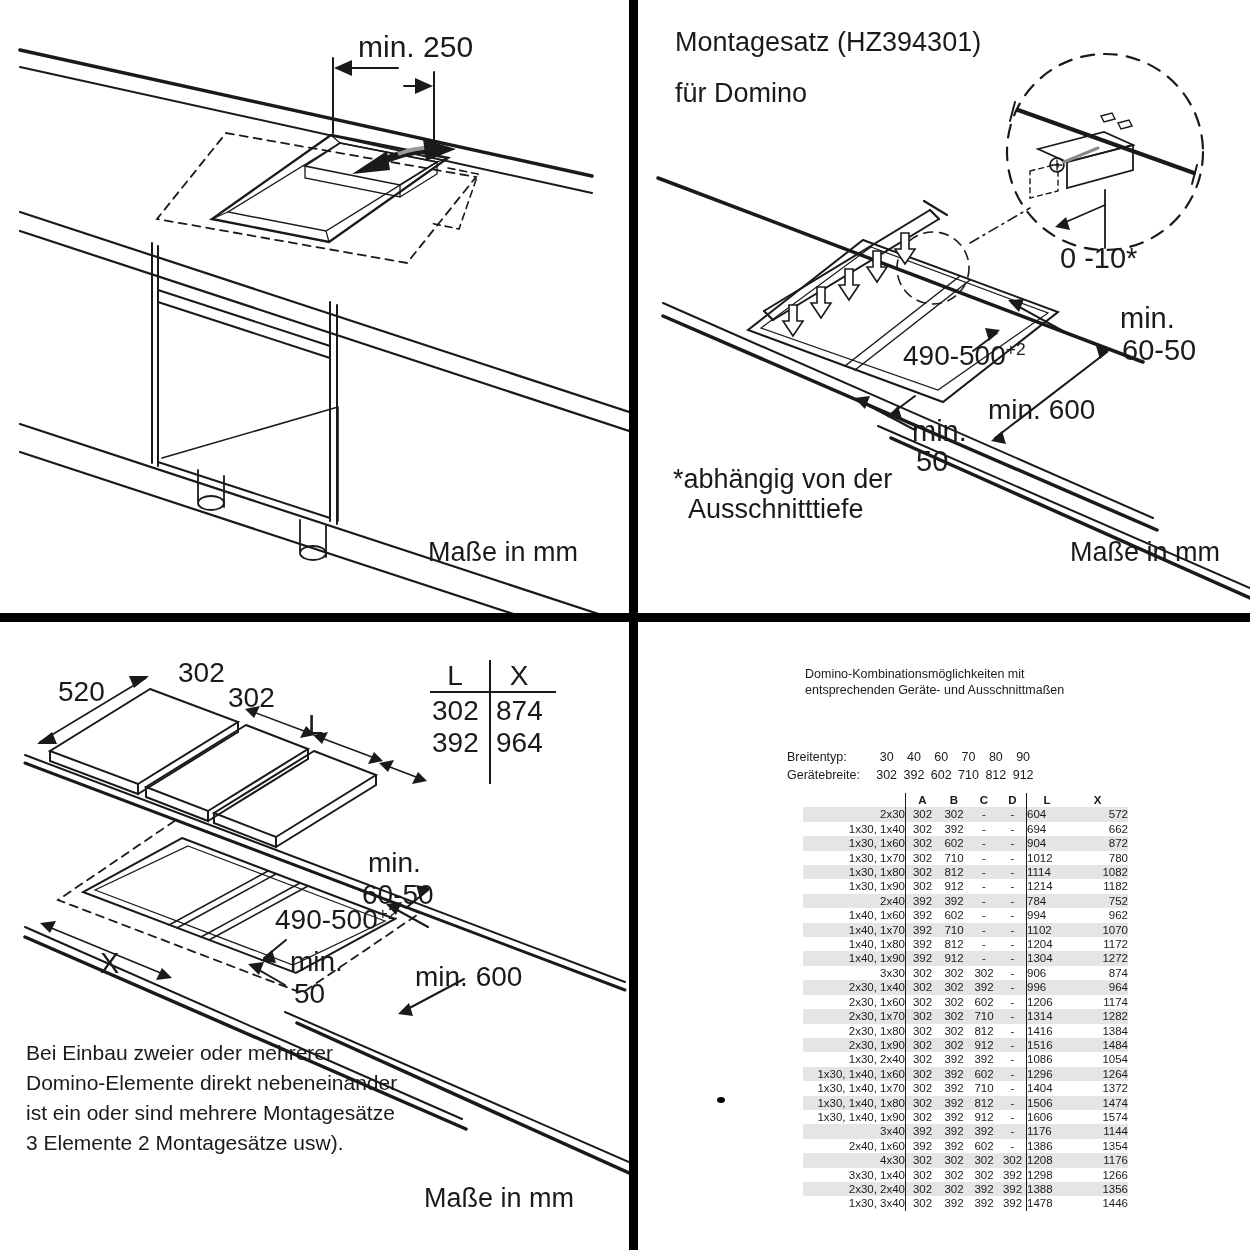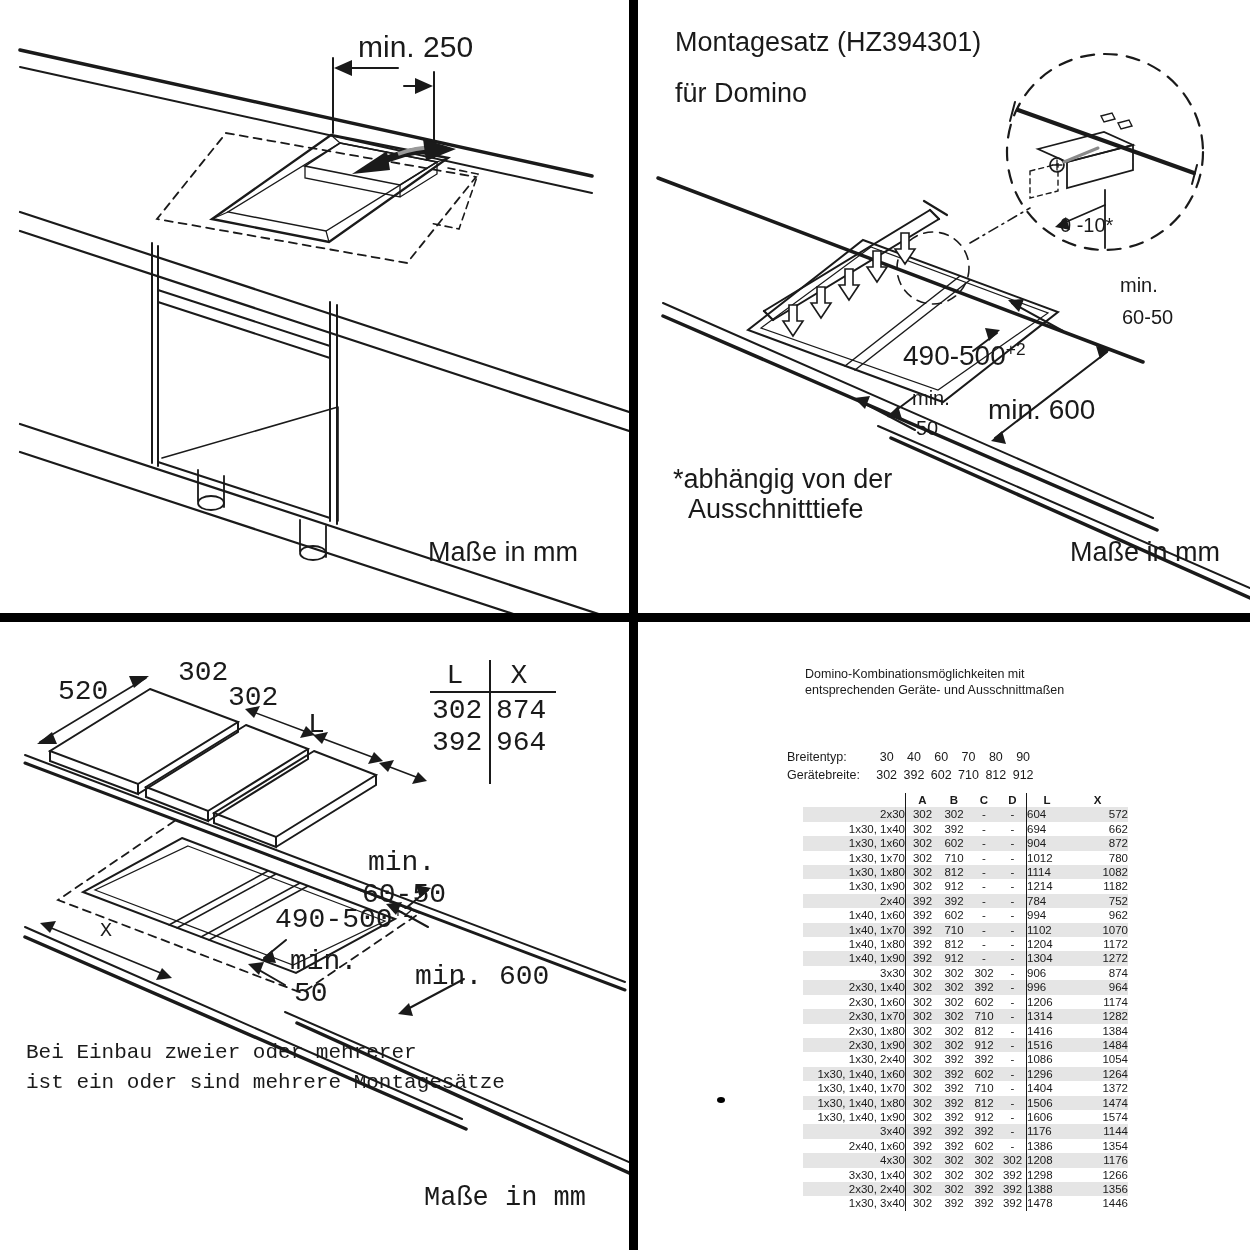--- a/index.html
+++ b/index.html
@@ -1,27 +1,27 @@
 <!DOCTYPE html>
 <html><head>
 <meta charset="utf-8">
 <style>
   html,body{margin:0;padding:0;background:#fff;}
   .page{position:relative;width:1250px;height:1250px;background:#fff;overflow:hidden;
         font-family:"Liberation Sans", sans-serif;color:#1a1a1a;}
   .quad{position:absolute;overflow:hidden;}
   #q-tl{left:0;top:0;width:629px;height:613px;}
   #q-tr{left:638px;top:0;width:612px;height:613px;}
-  #q-bl{left:0;top:622px;width:629px;height:628px;font-family:Liberation Mono, monospace;}
+  #q-bl{left:0;top:622px;width:629px;height:628px;}
   #q-br{left:638px;top:622px;width:640px;height:628px;}
   .divider-v{position:absolute;left:629px;top:0;width:9px;height:1250px;background:#000;}
   .divider-h{position:absolute;left:0;top:613px;width:1250px;height:9px;background:#000;}
   svg{position:absolute;left:0;top:0;}
   .lbl{position:absolute;white-space:nowrap;color:#1a1a1a;line-height:1.05;}
-  .fs30{font-size:30px;} .fs29{font-size:20px;} .fs28{font-size:28px;} .fs27{font-size:27px;}
+  .fs30{font-size:30px;} .fs29{font-size:29px;margin-top:28px;} .fs28{font-size:28px;} .fs27{font-size:27px;}
   sup{font-size:0.62em;vertical-align:super;}
   
   .lx{position:absolute;left:424px;top:38px;width:140px;height:130px;font-size:28px;}
   .lx .cell{position:absolute;width:46px;text-align:center;}
   .lx .hline{position:absolute;left:6px;top:31px;width:126px;height:2px;background:#1a1a1a;}
   .lx .vline{position:absolute;left:65px;top:0;width:2px;height:124px;background:#1a1a1a;}
   
   .note{position:absolute;left:26px;top:416px;font-size:21px;line-height:30px;}
   
   .br-heading{position:absolute;left:167px;top:44px;font-size:12.5px;line-height:16px;}
@@ -219,21 +219,23 @@
     <span class="lbl fs28" style="left:368px;top:226px;">min.</span>
     <span class="lbl fs28" style="left:362px;top:258px;">60-50</span>
     <span class="lbl fs28" style="left:275px;top:282px;"><span>490-500</span><sup>+2</sup></span>
     <span class="lbl fs29" style="left:100px;top:298px;">X</span>
     <span class="lbl fs28" style="left:290px;top:325px;">min.</span>
     <span class="lbl fs28" style="left:294px;top:357px;">50</span>
     <span class="lbl fs28" style="left:415px;top:340px;">min. 600</span>
 
     <div class="note">
       <div>Bei Einbau zweier oder mehrerer</div>
+      <div>Domino-Elemente direkt nebeneinander</div>
       <div>ist ein oder sind mehrere Montagesätze</div>
+      <div>3 Elemente 2 Montagesätze usw).</div>
     </div>
     <span class="lbl fs27" style="left:424px;top:562px;">Maße in mm</span>
   </div>
 
   <div class="quad" id="q-br">
     <div class="br-heading">
       <div>Domino-Kombinationsmöglichkeiten mit</div>
       <div>entsprechenden Geräte- und Ausschnittmaßen</div>
     </div>
 

